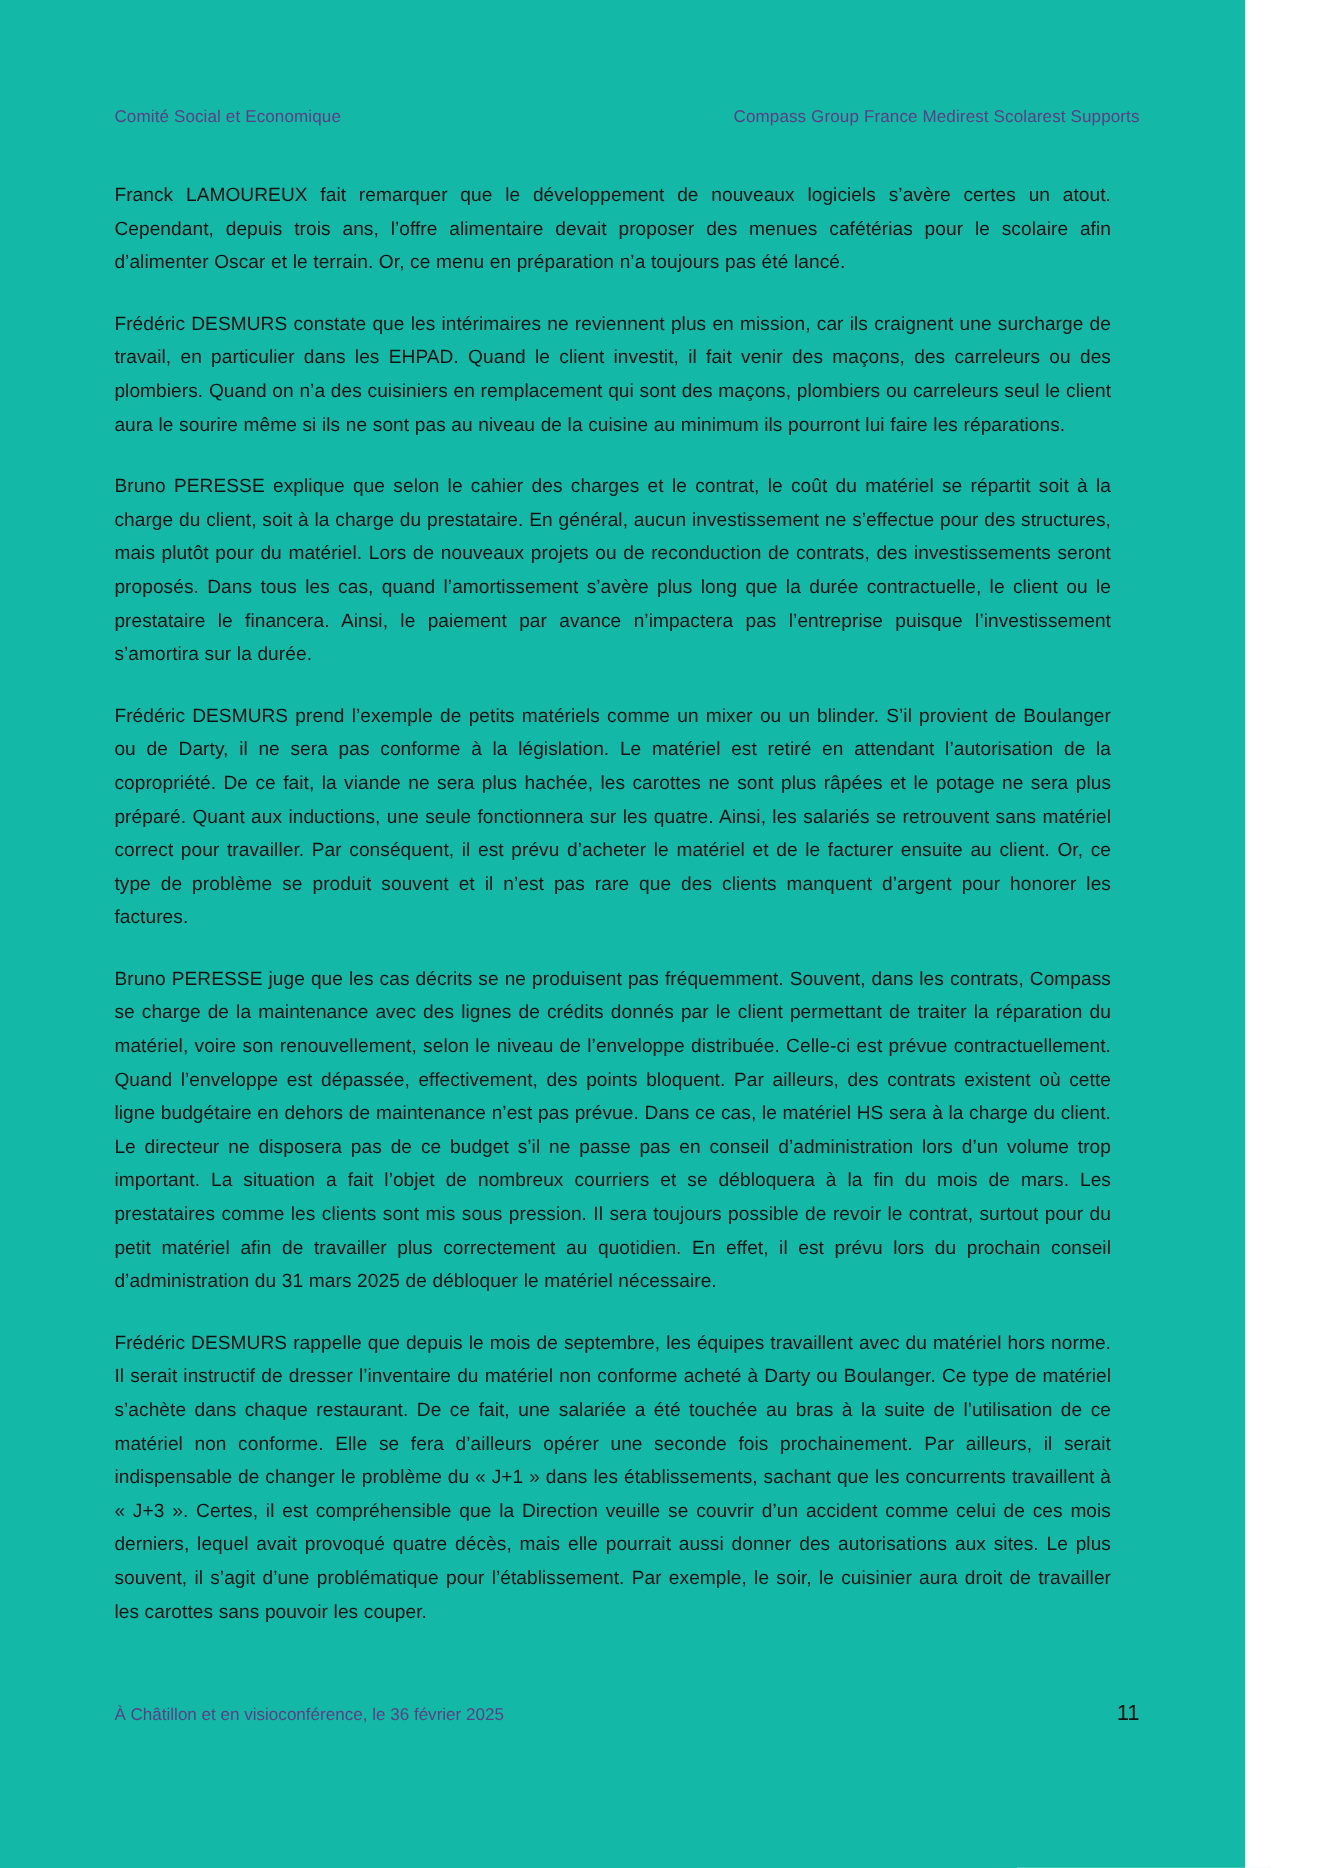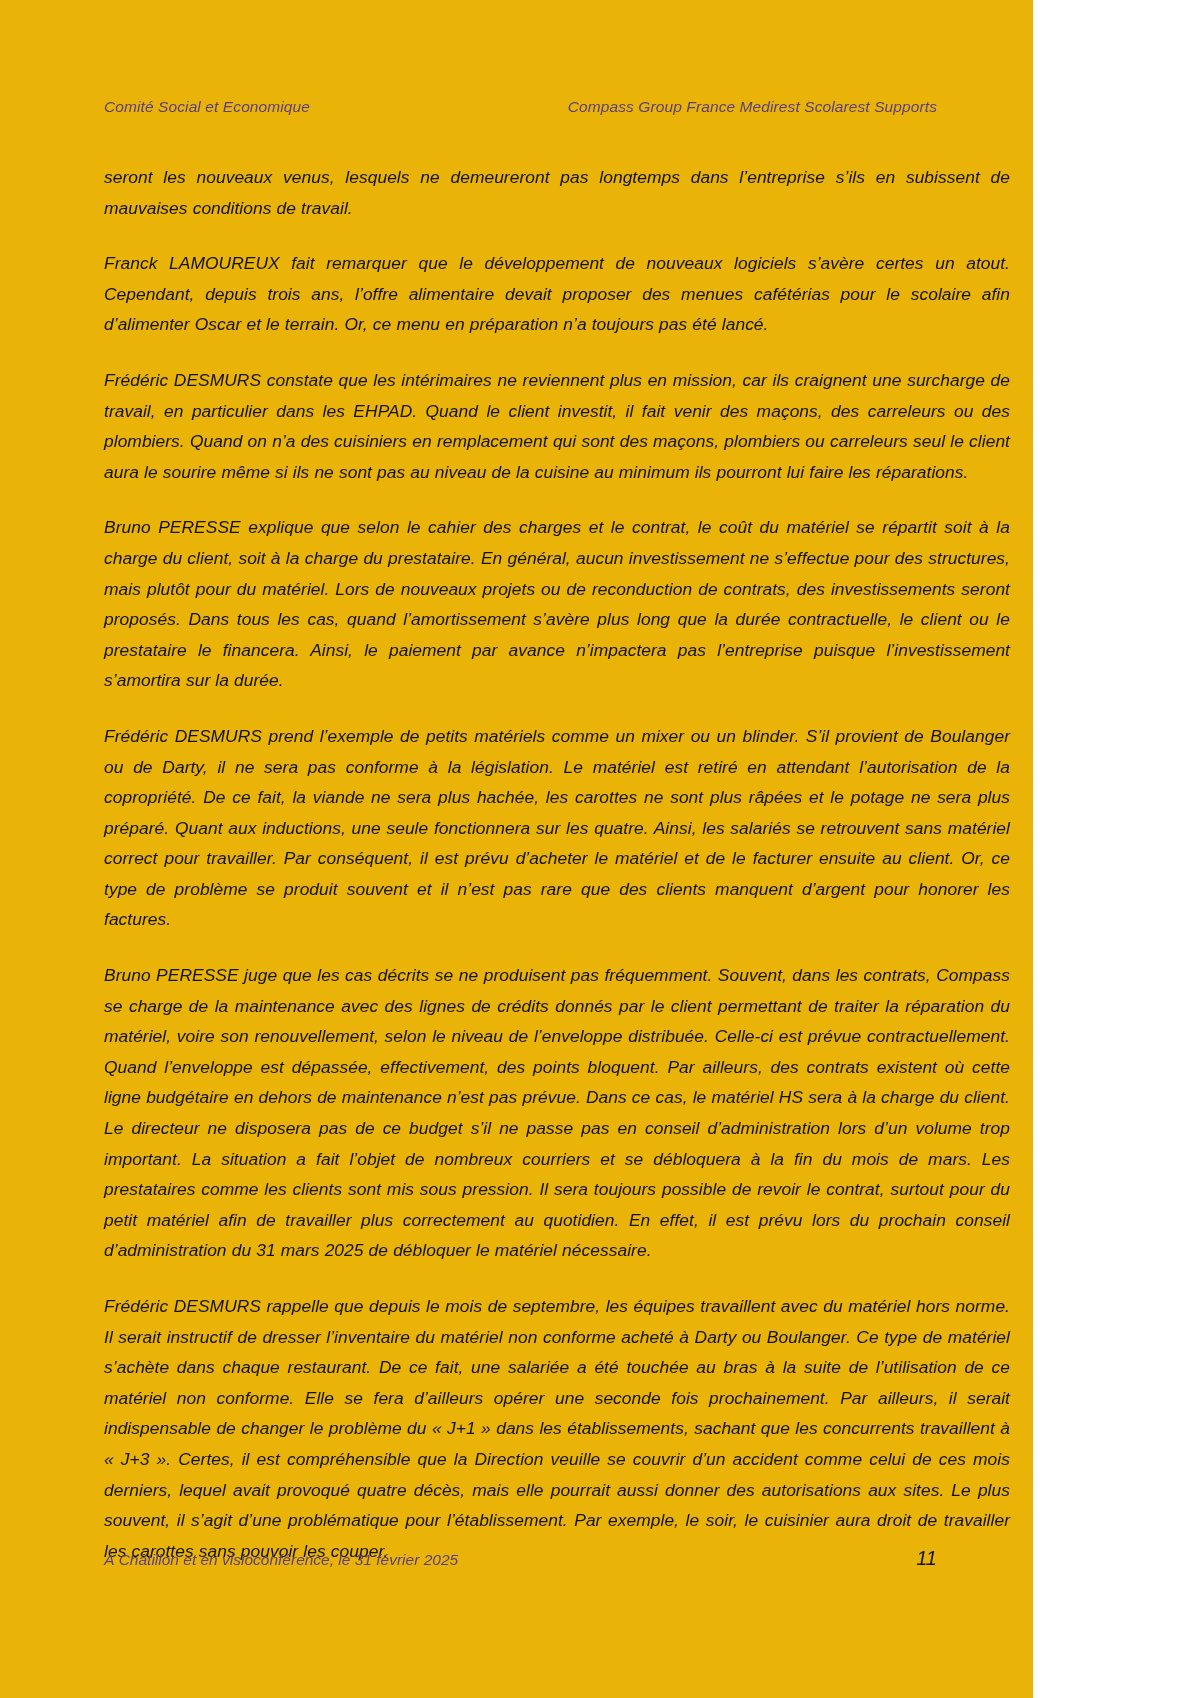--- a/index.html
+++ b/index.html
@@ -10,26 +10,25 @@
   body {
     width: 1200px;
     height: 1698px;
     font-family: "Liberation Sans", sans-serif;
     color: #000000;
     position: relative;
     overflow: hidden;
   }
   .page {
     position: relative;
-    width: 1033px;
+    width: 1132px;
     height: 1698px;
-    background: #eab308;
+    background: #14b8a6;
     box-sizing: border-box;
     padding: 0;
-    font-style: italic;
   }
   .header {
     position: absolute;
     top: 98px;
     left: 104px;
     right: 96px;
     display: flex;
     justify-content: space-between;
     align-items: baseline;
     font-size: 15.5px;
@@ -85,27 +84,26 @@
 <body>
 
 <div class="page">
 
   <div class="header">
     <span class="header-left">Comité Social et Economique</span>
     <span class="header-right">Compass Group France Medirest Scolarest Supports</span>
   </div>
 
   <div class="content">
-    <p class="para">seront les nouveaux venus, lesquels ne demeureront pas longtemps dans l’entreprise s’ils en subissent de mauvaises conditions de travail.</p>
     <p class="para">Franck LAMOUREUX fait remarquer que le développement de nouveaux logiciels s’avère certes un atout. Cependant, depuis trois ans, l’offre alimentaire devait proposer des menues cafétérias pour le scolaire afin d’alimenter Oscar et le terrain. Or, ce menu en préparation n’a toujours pas été lancé.</p>
     <p class="para">Frédéric DESMURS constate que les intérimaires ne reviennent plus en mission, car ils craignent une surcharge de travail, en particulier dans les EHPAD. Quand le client investit, il fait venir des maçons, des carreleurs ou des plombiers. Quand on n’a des cuisiniers en remplacement qui sont des maçons, plombiers ou carreleurs seul le client aura le sourire même si ils ne sont pas au niveau de la cuisine au minimum ils pourront lui faire les réparations.</p>
     <p class="para">Bruno PERESSE explique que selon le cahier des charges et le contrat, le coût du matériel se répartit soit à la charge du client, soit à la charge du prestataire. En général, aucun investissement ne s’effectue pour des structures, mais plutôt pour du matériel. Lors de nouveaux projets ou de reconduction de contrats, des investissements seront proposés. Dans tous les cas, quand l’amortissement s’avère plus long que la durée contractuelle, le client ou le prestataire le financera. Ainsi, le paiement par avance n’impactera pas l’entreprise puisque l’investissement s’amortira sur la durée.</p>
     <p class="para">Frédéric DESMURS prend l’exemple de petits matériels comme un mixer ou un blinder. S’il provient de Boulanger ou de Darty, il ne sera pas conforme à la législation. Le matériel est retiré en attendant l’autorisation de la copropriété. De ce fait, la viande ne sera plus hachée, les carottes ne sont plus râpées et le potage ne sera plus préparé. Quant aux inductions, une seule fonctionnera sur les quatre. Ainsi, les salariés se retrouvent sans matériel correct pour travailler. Par conséquent, il est prévu d’acheter le matériel et de le facturer ensuite au client. Or, ce type de problème se produit souvent et il n’est pas rare que des clients manquent d’argent pour honorer les factures.</p>
     <p class="para">Bruno PERESSE juge que les cas décrits se ne produisent pas fréquemment. Souvent, dans les contrats, Compass se charge de la maintenance avec des lignes de crédits donnés par le client permettant de traiter la réparation du matériel, voire son renouvellement, selon le niveau de l’enveloppe distribuée. Celle-ci est prévue contractuellement. Quand l’enveloppe est dépassée, effectivement, des points bloquent. Par ailleurs, des contrats existent où cette ligne budgétaire en dehors de maintenance n’est pas prévue. Dans ce cas, le matériel HS sera à la charge du client. Le directeur ne disposera pas de ce budget s’il ne passe pas en conseil d’administration lors d’un volume trop important. La situation a fait l’objet de nombreux courriers et se débloquera à la fin du mois de mars. Les prestataires comme les clients sont mis sous pression. Il sera toujours possible de revoir le contrat, surtout pour du petit matériel afin de travailler plus correctement au quotidien. En effet, il est prévu lors du prochain conseil d’administration du 31 mars 2025 de débloquer le matériel nécessaire.</p>
     <p class="para">Frédéric DESMURS rappelle que depuis le mois de septembre, les équipes travaillent avec du matériel hors norme. Il serait instructif de dresser l’inventaire du matériel non conforme acheté à Darty ou Boulanger. Ce type de matériel s’achète dans chaque restaurant. De ce fait, une salariée a été touchée au bras à la suite de l’utilisation de ce matériel non conforme. Elle se fera d’ailleurs opérer une seconde fois prochainement. Par ailleurs, il serait indispensable de changer le problème du « J+1 » dans les établissements, sachant que les concurrents travaillent à « J+3 ». Certes, il est compréhensible que la Direction veuille se couvrir d’un accident comme celui de ces mois derniers, lequel avait provoqué quatre décès, mais elle pourrait aussi donner des autorisations aux sites. Le plus souvent, il s’agit d’une problématique pour l’établissement. Par exemple, le soir, le cuisinier aura droit de travailler les carottes sans pouvoir les couper.</p>
   </div>
 
   <div class="footer">
-    <span class="footer-left">À Châtillon et en visioconférence, le 31 février 2025</span>
+    <span class="footer-left">À Châtillon et en visioconférence, le 36 février 2025</span>
     <span class="footer-right">11</span>
   </div>
 
 </div>
 
 </body></html>

